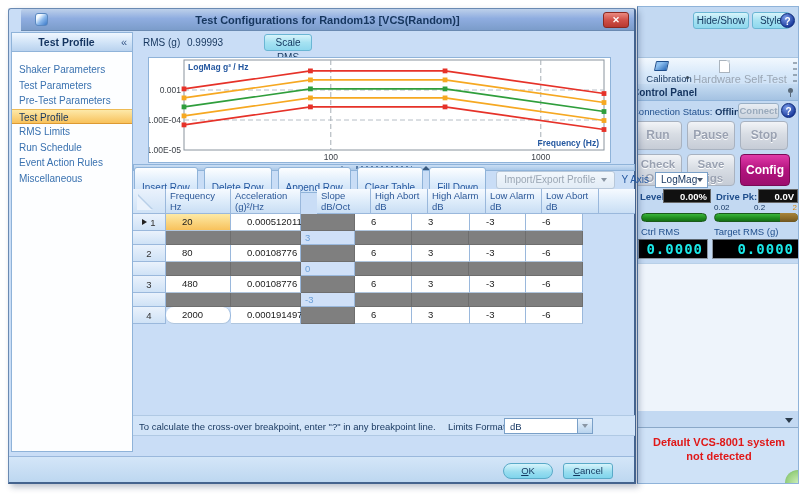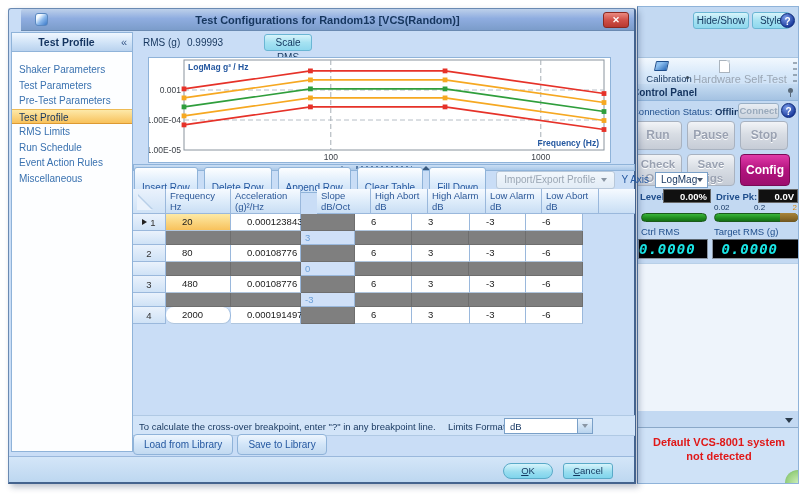--- a/index.html
+++ b/index.html
@@ -164,22 +164,22 @@
   #bar-scale .bs2{position:absolute;right:1px;color:#d88a18;}
   .gbar{position:absolute;height:9px;border-radius:5px;border:1px solid #1a5a1a;
         background:linear-gradient(#3ab53a,#1e8a1e 60%,#157015);}
   #bar1{left:3px;top:206px;width:66px;}
   #bar2{left:76px;top:206px;width:84px;}
   #bar2:after{content:'';position:absolute;right:-1px;top:-1px;width:18px;height:9px;border-radius:0 5px 5px 0;
               background:linear-gradient(#a8843a,#8a6a28 60%,#6e5420);}
   #ctrl-label{left:3px;top:219px;}
   #target-label{left:76px;top:219px;}
   .lcd{position:absolute;background:#000;border:1px solid #8a94a0;border-top-color:#5a646e;color:#1ae8e8;
-       font-family:"DejaVu Sans Mono",monospace;font-weight:bold;font-style:italic;font-size:14px;
-       text-align:right;padding:1px 20px 0 0;letter-spacing:1px;}
+       font-family:"DejaVu Sans Mono",monospace;font-weight:bold;font-size:14px;
+       text-align:right;padding:1px 4px 0 0;letter-spacing:1px;}
   #lcd1{left:0px;top:232px;width:70px;height:20px;}
   #lcd2{left:74px;top:232px;width:87px;height:20px;}
   #rp-body{position:absolute;left:0;top:256px;width:162px;height:148px;background:#eef4fb;border-top:1px solid #b8d0e8;}
   #tab-row{position:absolute;left:0;top:404px;width:162px;height:17px;background:#c3d9f2;border-bottom:1px solid #8aa8c8;}
   .tab{position:absolute;top:17px;height:24px;font-size:9.5px;padding:2px 7px 0;border:1px solid #8aa8c8;
        border-bottom:none;border-radius:3px 3px 0 0;}
   #tab-status{left:1px;background:#fff;font-weight:bold;color:#13335f;}
   #tab-cursor{left:37px;background:linear-gradient(#eef3f8,#d4dfea);color:#4a5a6a;}
   #tab-caret{position:absolute;right:7px;top:7px;width:0;height:0;border-top:5px solid #2a3a4a;
              border-left:4px solid transparent;border-right:4px solid transparent;}
@@ -318,21 +318,21 @@
             <div>dB</div>
           </div>
           <div class="gfill"></div>
         </div>
         <div class="grow">
           <div class="gsel" style="width: 33px;">
             <span class="rarrow"></span>
             <span>1</span>
           </div>
           <div class="gc selcell" style="width: 65px;">20</div>
-          <div class="gc" style="width: 70px;">0.000123843</div>
+          <div class="gc" style="width: 70px;">0.000512011</div>
           <div class="gdark" style="width: 54px;"></div>
           <div class="gc" style="width: 57px;">6</div>
           <div class="gc" style="width: 58px;">3</div>
           <div class="gc" style="width: 56px;">-3</div>
           <div class="gc" style="width: 57px;">-6</div>
           <div class="rfill"></div>
         </div>
         <div class="srow">
           <div class="gsel" style="width: 33px;"></div>
           <div class="gdark" style="width: 65px;"></div>
@@ -409,24 +409,20 @@
 
     <div id="hint-row">
       <span id="hint-text">To calculate the cross-over breakpoint, enter "?" in any breakpoint line.</span>
       <span id="limits-label">Limits Format</span>
       <span id="limits-box">dB</span>
       <span id="limits-arrow">
         <span class="caret-dn"></span>
       </span>
     </div>
 
-    <div id="lib-row">
-      <span class="libbtn">Load from Library</span>
-      <span class="libbtn">Save to Library</span>
-    </div>
 
     <div id="btm-bar">
       <span class="okbtn u1" id="ok-btn"><u>O</u>K</span>
       <span class="okbtn u1" id="cancel-btn"><u>C</u>ancel</span>
     </div>
   </div>
 
   <div class="rp">
     <span class="cyan" id="hideshow">Hide/Show</span>
     <span class="cyan" id="stylebtn">Style</span>

